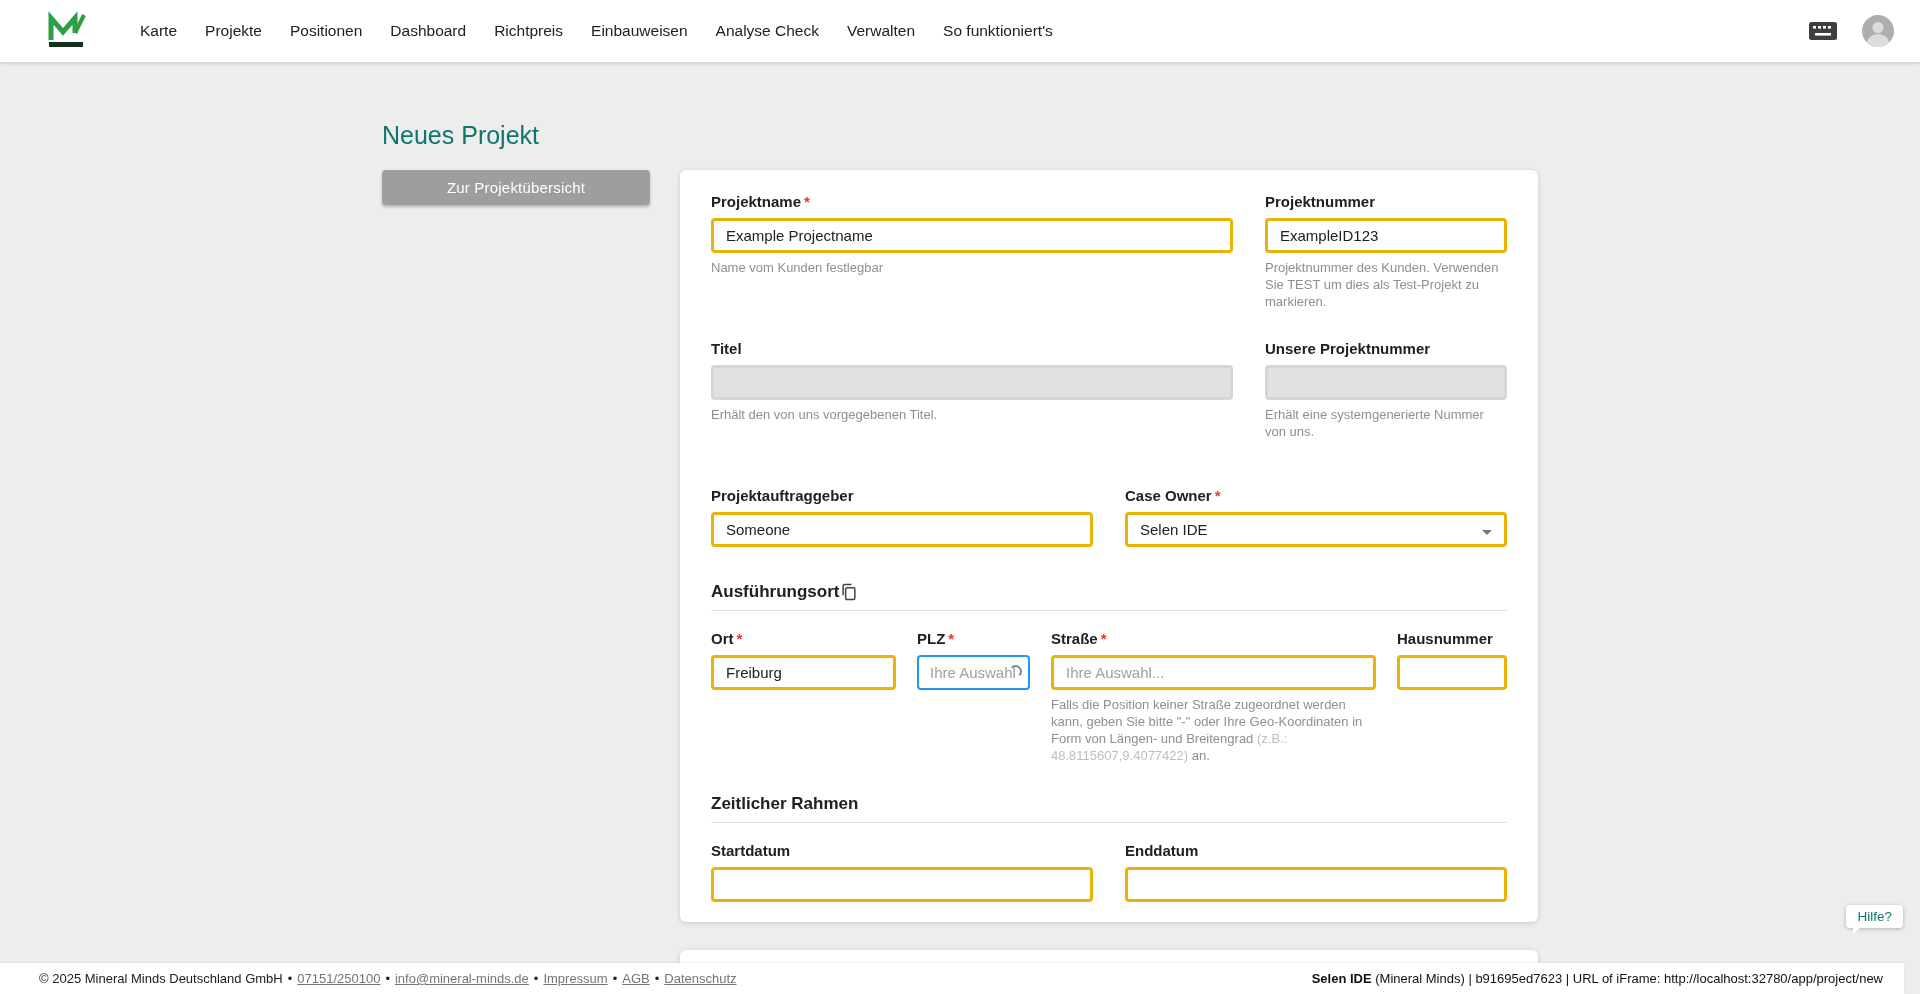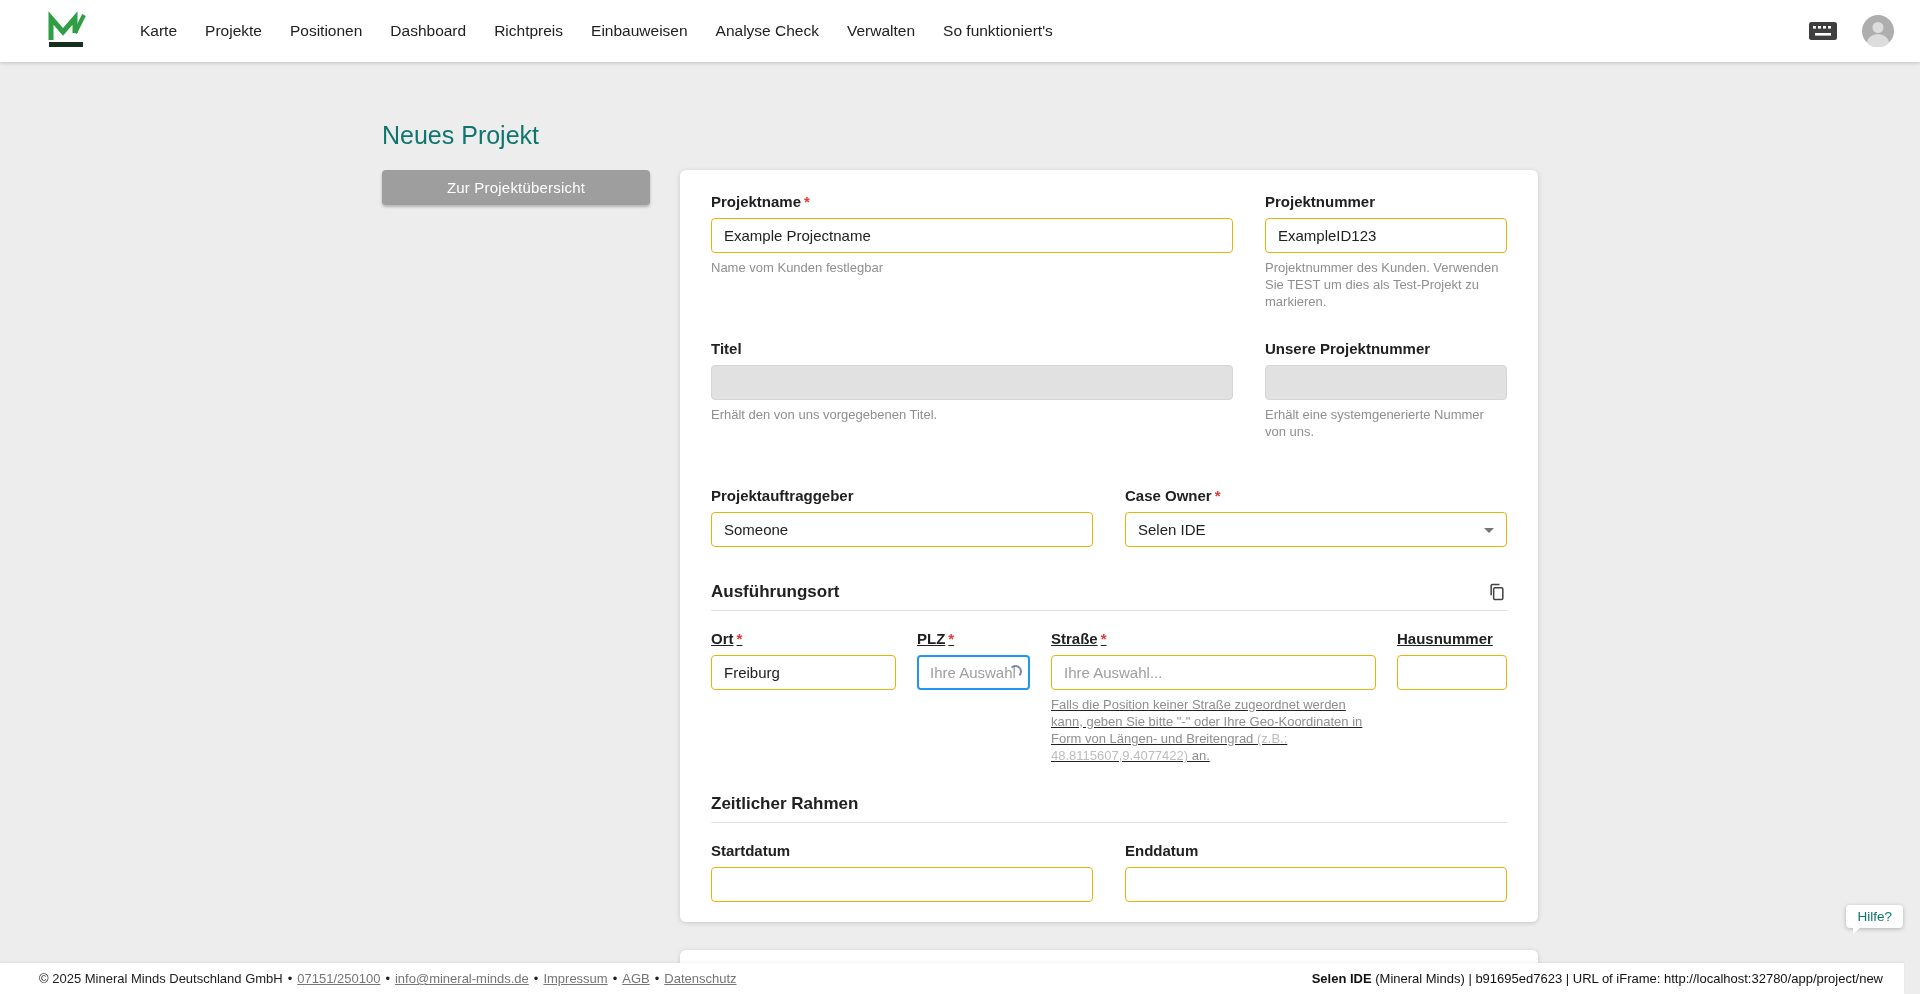--- a/index.html
+++ b/index.html
@@ -36,46 +36,46 @@
     box-shadow:0 1px 5px rgba(0,0,0,.16); padding:22px 31px 20px 31px;
   }
   .card2 { margin-top:28px; height:110px; overflow:hidden; }
   
   .grid-a { display:grid; grid-template-columns:522px 1fr; column-gap:32px; }
   .grid-b { display:grid; grid-template-columns:1fr 1fr; column-gap:32px; }
   .grid-c { display:grid; grid-template-columns:185px 113px 1fr 110px; column-gap:21px; }
   .mb-row1 { margin-bottom:29px; }
   .mb-row2 { margin-bottom:46px; }
   .mb-row3 { margin-bottom:35px; }
-  .mb-ort  { margin-bottom:30px;text-decoration:underline; }
+  .mb-ort  { margin-bottom:30px; }
   
   label { display:block; font-size:15px; font-weight:700; color:#212121; margin-bottom:7px; line-height:19px; }
   .req { color:#e53935; margin-left:3px; font-weight:700; }
   .input, select {
-    width:100%; height:35px; border:1px solid #eab308; border-radius:4px;
+    width:100%; height:35px; border:3px solid #eab308; border-radius:4px;
     padding:0 12px; font-size:15px; font-family:inherit; color:#212121; background:#fff; outline:none;
   }
   .input::placeholder { color:#9e9e9e; }
   .input:disabled { background:#e1e1e1; border-color:#d6d6d6; }
   .input.focused { border:2px solid #2196f3; padding:0 11px; }
   .helper { font-size:13px; color:#8f8f8f; margin-top:6px; line-height:17px; }
   .helper .light { color:#bdbdbd; }
   .input-wrap { position:relative; }
   .spinner {
     position:absolute; right:8px; top:10px; width:13px; height:13px; border-radius:50%;
     border:2px solid transparent; border-top-color:#7986a8; border-right-color:#7986a8;
   }
   
   .select { position:relative; display:flex; align-items:center; cursor:pointer; }
   .caret {
     position:absolute; right:12px; top:15px; width:0; height:0;
     border-left:5px solid transparent; border-right:5px solid transparent; border-top:5px solid #757575;
   }
   
-  .section-head { display:flex; align-items:center; justify-content:space-between; }
+  .section-head { display:flex; align-items:center; }
   .section-title { font-size:17px; font-weight:700; color:#212121; line-height:20px; }
   .copy-icon { cursor:pointer; display:flex; }
   hr { border:0; border-top:1px solid #dedede; margin:8px 0 0 0; }
   .after-hr { margin-bottom:18px; }
   
   .help-btn {
     position:absolute; right:17px; bottom:66px; background:#fff; border-radius:4px;
     padding:4px 11px; font-size:13.5px; color:#0f766e; box-shadow:0 1px 4px rgba(0,0,0,.25);
     cursor:pointer; z-index:30;
   }

